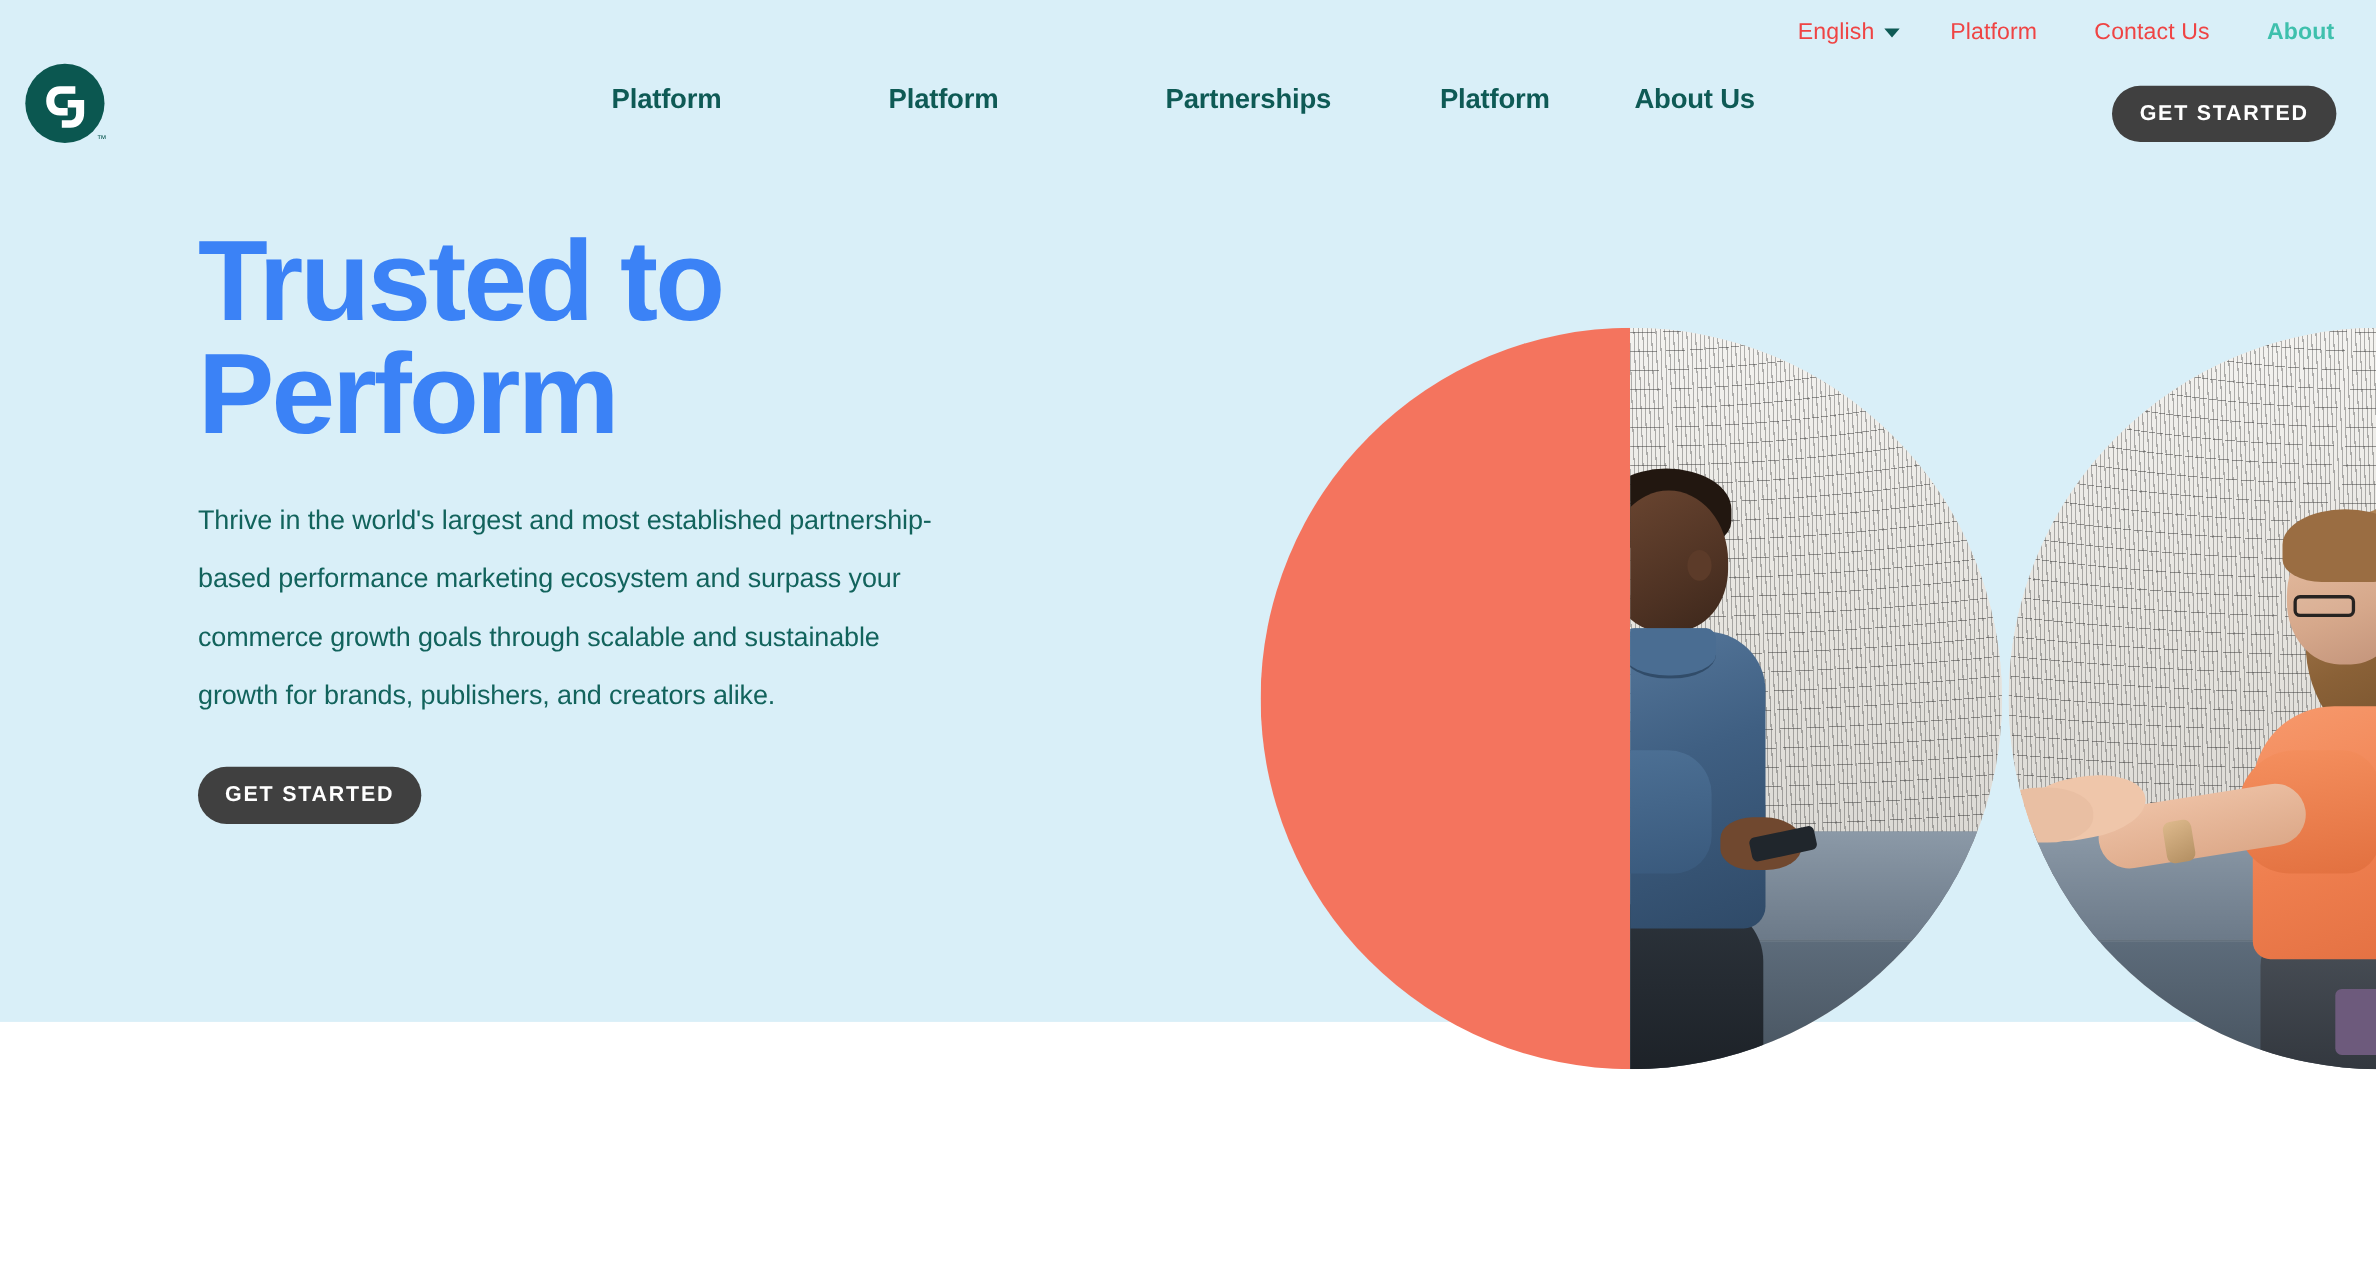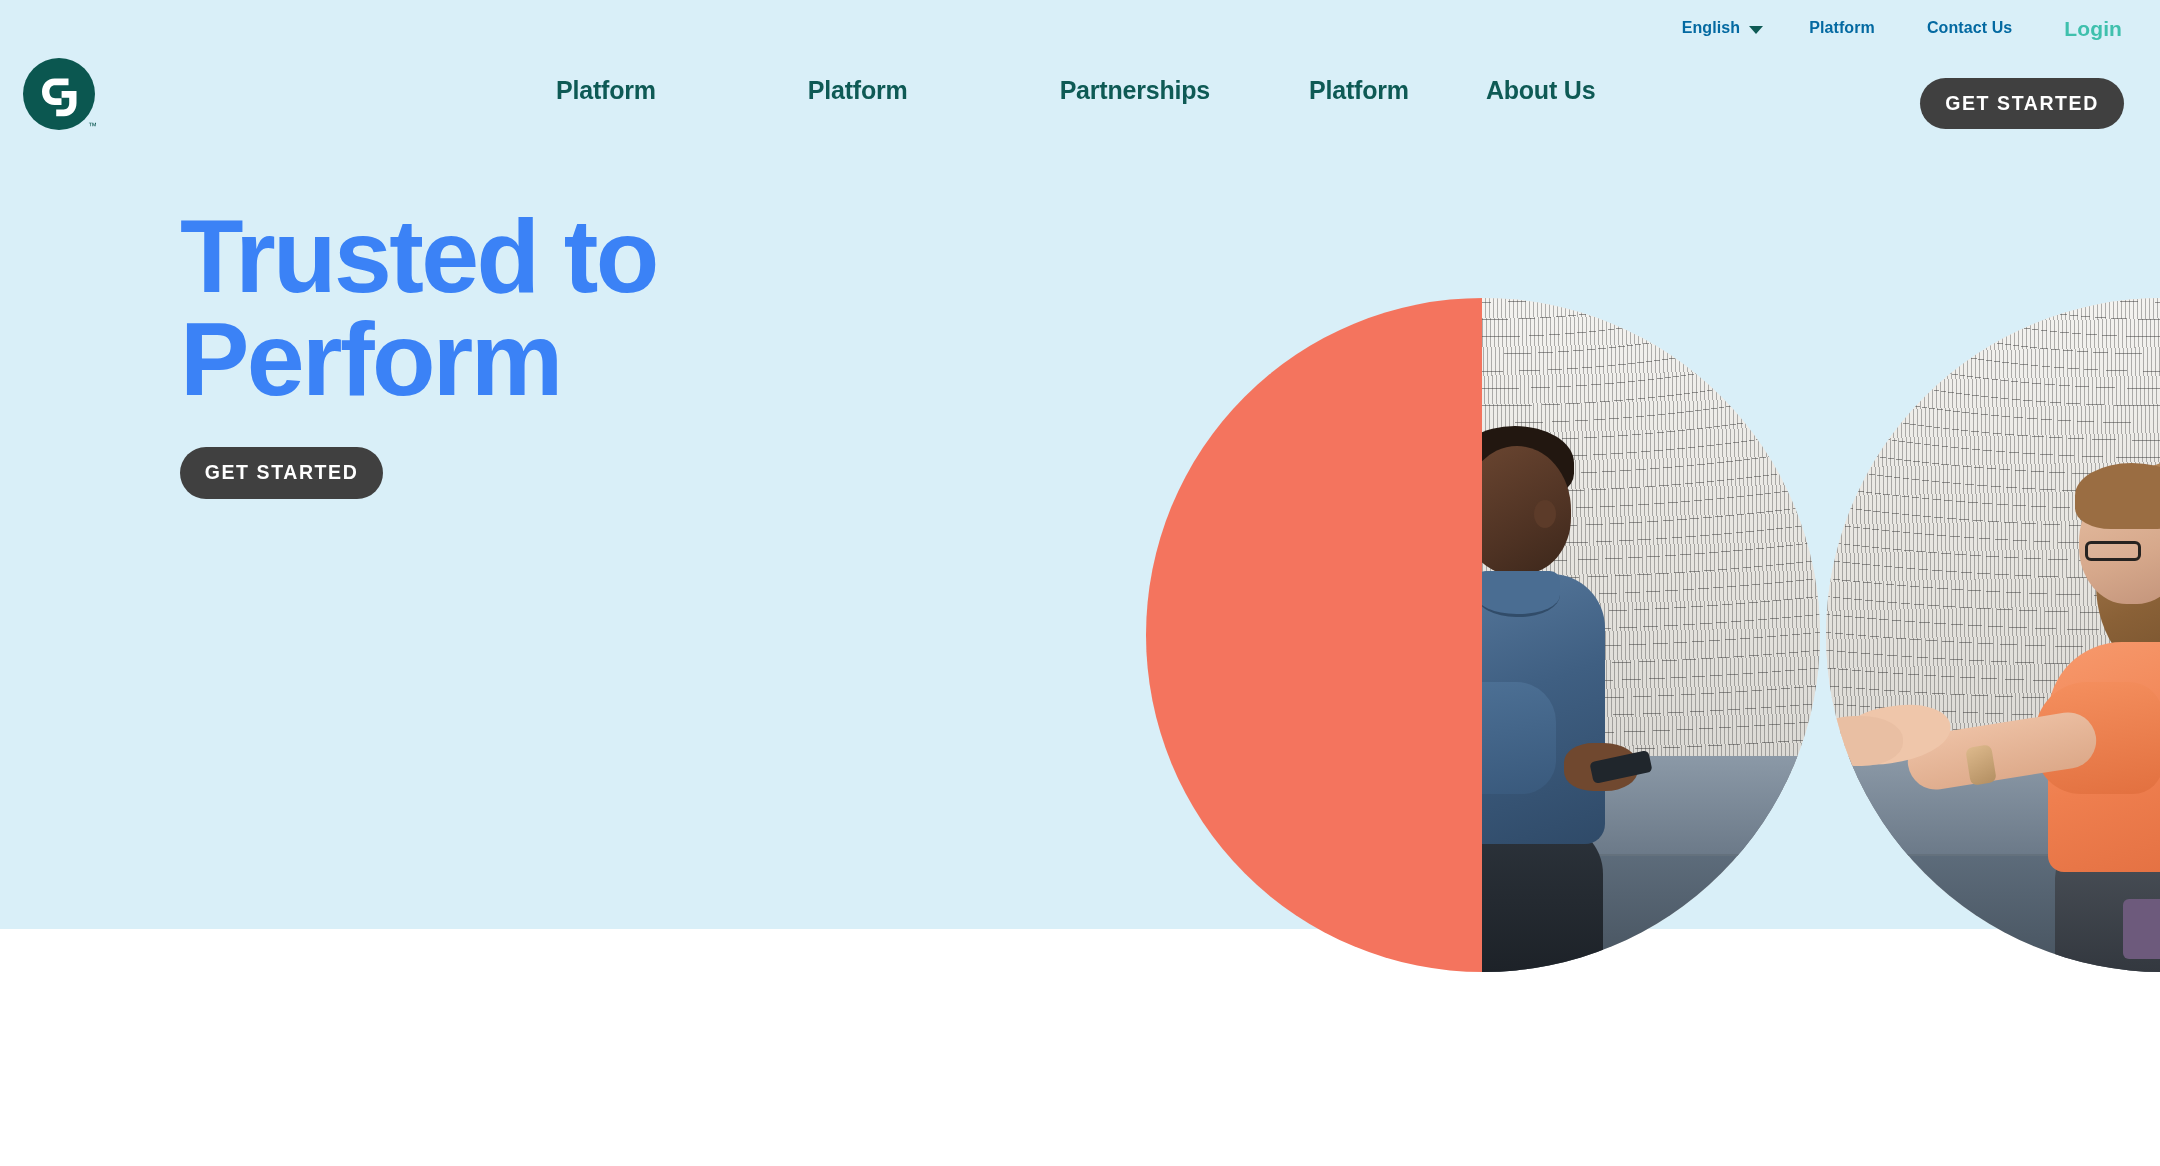--- a/index.html
+++ b/index.html
@@ -32,28 +32,27 @@
     position: absolute;
     right: 38px;
     top: 8px;
     height: 40px;
     display: flex;
     align-items: center;
     gap: 0px;
     z-index: 40;
   }
   .util-item {
-    font-size: 16px;
-    color: #0369a1;
+    font-size: 21px;
+    color: #ef4444;
     letter-spacing: .1px;
     padding: 0 26px;
     white-space: nowrap;
     cursor: pointer;
     line-height: 1;
-    font-weight: bold;
   }
   .util-lang {
     display: flex;
     align-items: center;
     gap: 9px;
     padding-right: 20px;
   }
   .caret {
     width: 0; height: 0;
     border-left: 7px solid transparent;
@@ -489,21 +488,21 @@
 
   </div>
 
   <div class="utility-bar">
     <div class="util-item util-lang">
       <span>English</span>
       <span class="caret"></span>
     </div>
     <a class="util-item">Platform</a>
     <a class="util-item">Contact Us</a>
-    <a class="util-item util-login">Login</a>
+    <a class="util-item util-login">About</a>
   </div>
 
   <div class="navbar">
 
     <a class="logo">
       <span class="logo-circle"></span>
       <svg class="logo-mark" viewBox="0 0 72 72">
         <path d="M45.5 20.5 H31.5 C24.2 20.5 19 26 19 33.8 C19 41.5 24.2 47 31.5 47 H38.5 V40.2 H32.2 C28.6 40.2 26.4 37.6 26.4 33.8 C26.4 30 28.6 27.3 32.2 27.3 H45.5 Z" fill="#ffffff"></path>
         <path d="M53.5 33.0 H38.6 V39.8 H46.2 V45.0 C46.2 49.0 44.2 51.4 40.6 51.4 H33.2 V58.2 H41.0 C48.6 58.2 53.5 52.8 53.5 45.0 Z" fill="#ffffff"></path>
       </svg>
@@ -523,16 +522,17 @@
     </div>
 
     <button class="btn-pill btn-nav">GET STARTED</button>
   </div>
 
   <div class="hero-copy">
     <h1 class="hero-title">
       <span>Trusted to</span><br>
       <span>Perform</span>
     </h1>
+    <p class="hero-para">Thrive in the world's largest and most established partnership-based performance marketing ecosystem and surpass your commerce growth goals through scalable and sustainable growth for brands, publishers, and creators alike.</p>
     <button class="btn-pill btn-hero">GET STARTED</button>
   </div>
 
 </div>
 
 </body></html>

